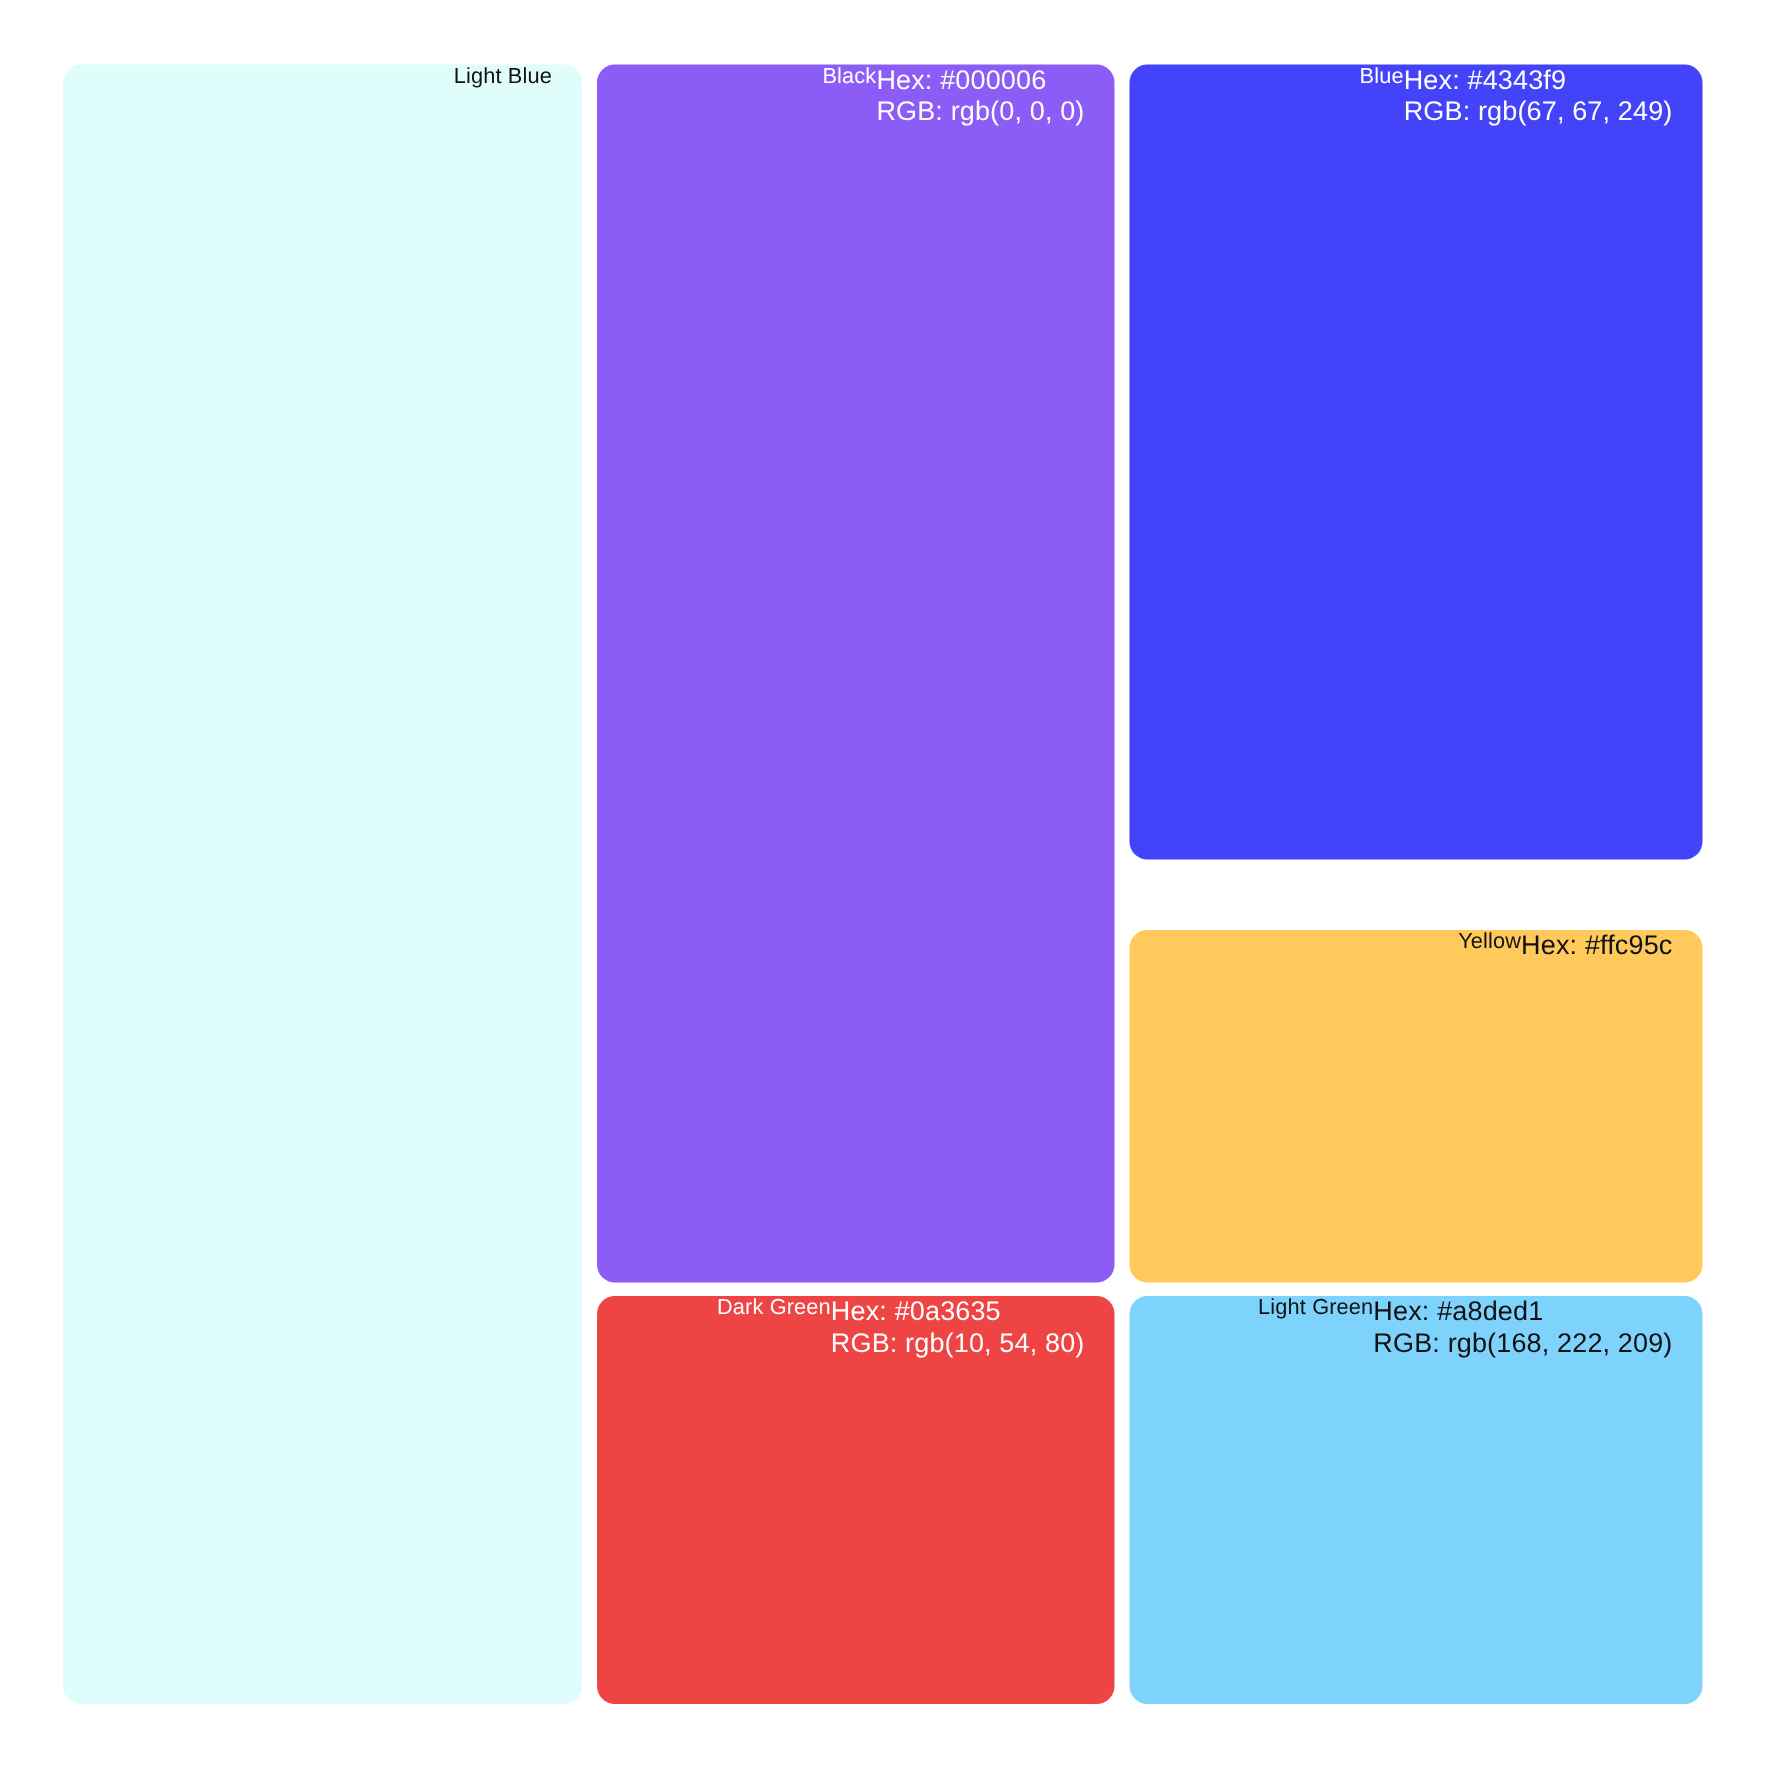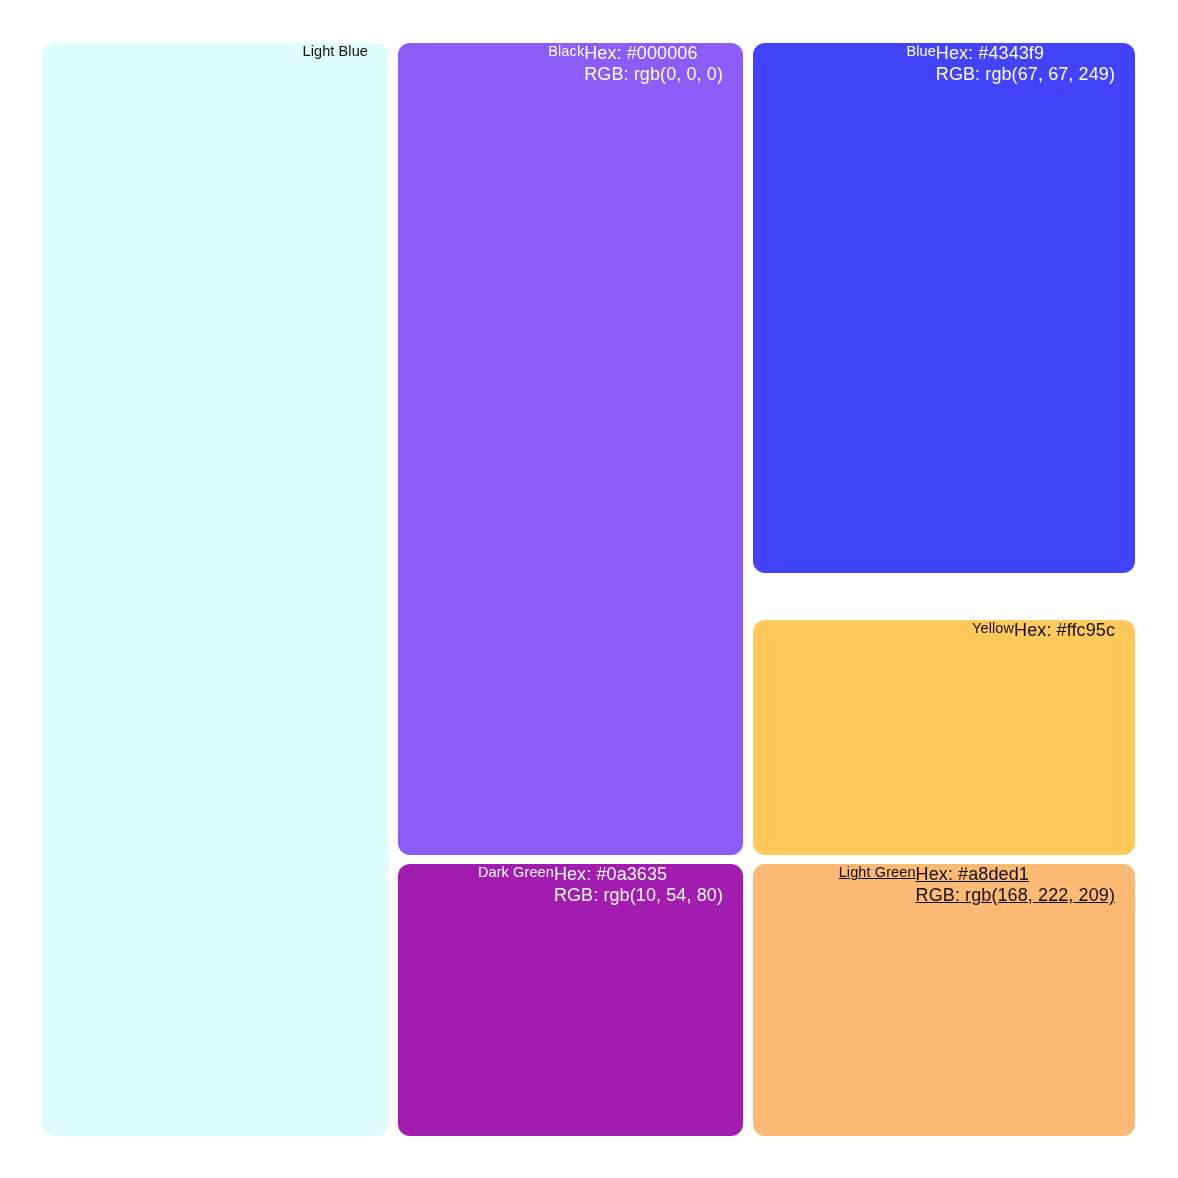--- a/index.html
+++ b/index.html
@@ -102,29 +102,29 @@
     </div>
   </div>
 
   <div class="swatch col3-b tone-dark" style="background: rgb(255, 201, 92); margin-top: 36px;">
     <div class="swatch-name">Yellow</div>
     <div class="swatch-values">
       <span class="val-line">Hex: #ffc95c</span>
     </div>
   </div>
 
-  <div class="swatch col2-b tone-light" style="background: #a21caf;">
+  <div class="swatch col2-b tone-light" style="background: #ef4444;">
     <div class="swatch-name">Dark Green</div>
     <div class="swatch-values">
       <span class="val-line">Hex: #0a3635</span>
       <span class="val-line">RGB: rgb(10, 54, 80)</span>
     </div>
   </div>
 
-  <div class="swatch col3-c tone-dark" style="background: #fdba74; text-decoration: underline;">
+  <div class="swatch col3-c tone-dark" style="background: #7dd3fc;">
     <div class="swatch-name">Light Green</div>
     <div class="swatch-values">
       <span class="val-line">Hex: #a8ded1</span>
       <span class="val-line">RGB: rgb(168, 222, 209)</span>
     </div>
   </div>
 
 </div>
 
 </body></html>

